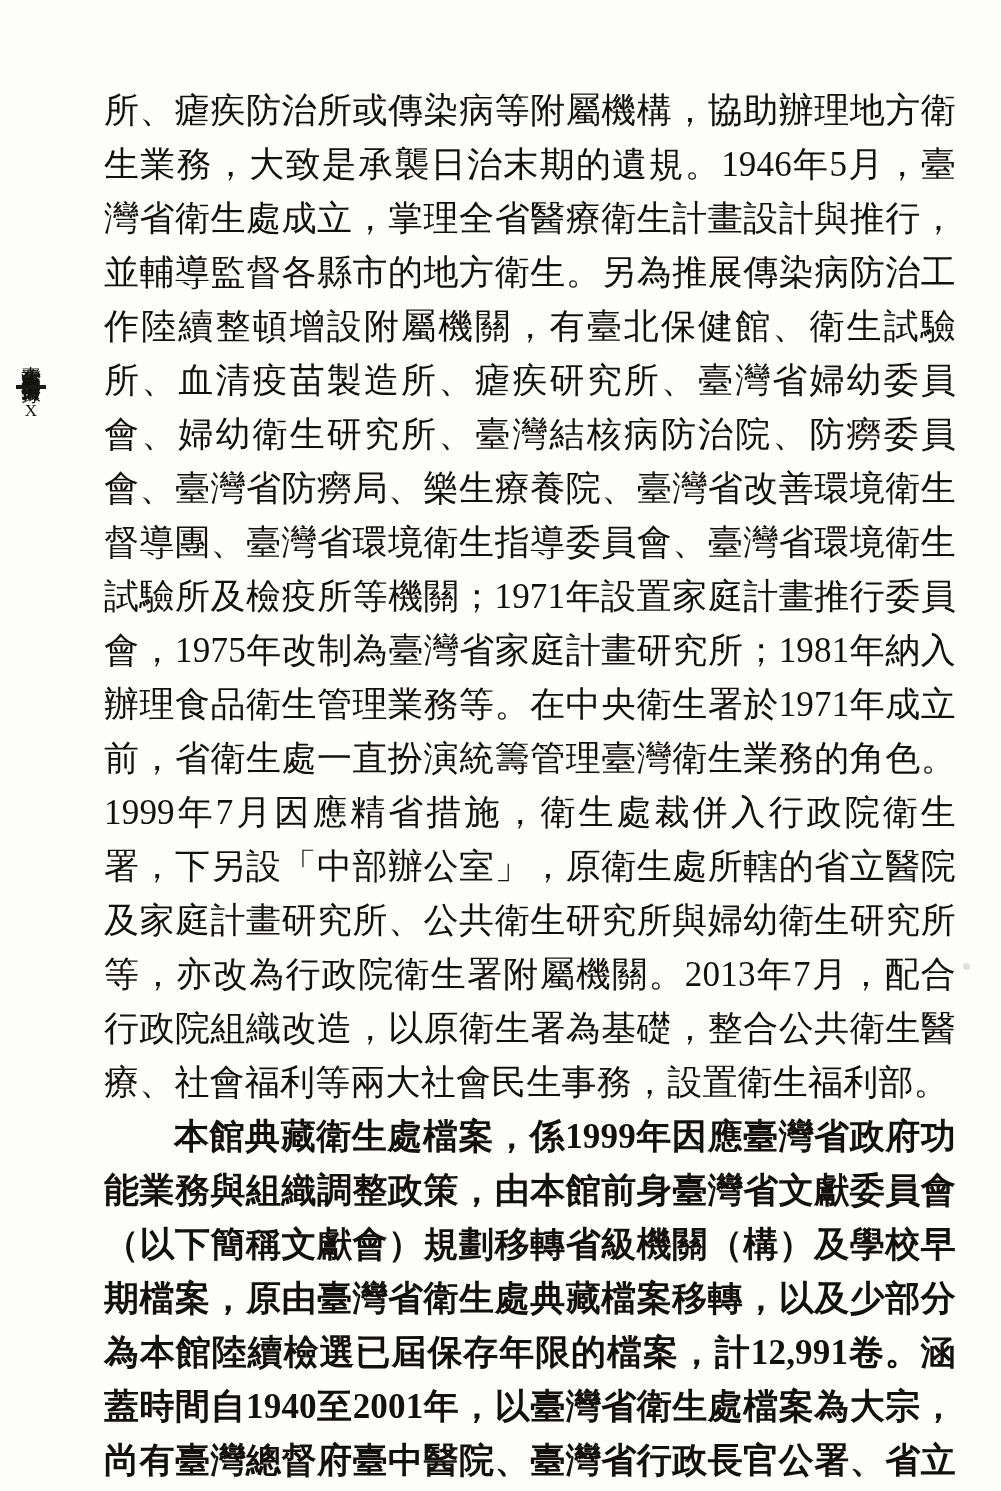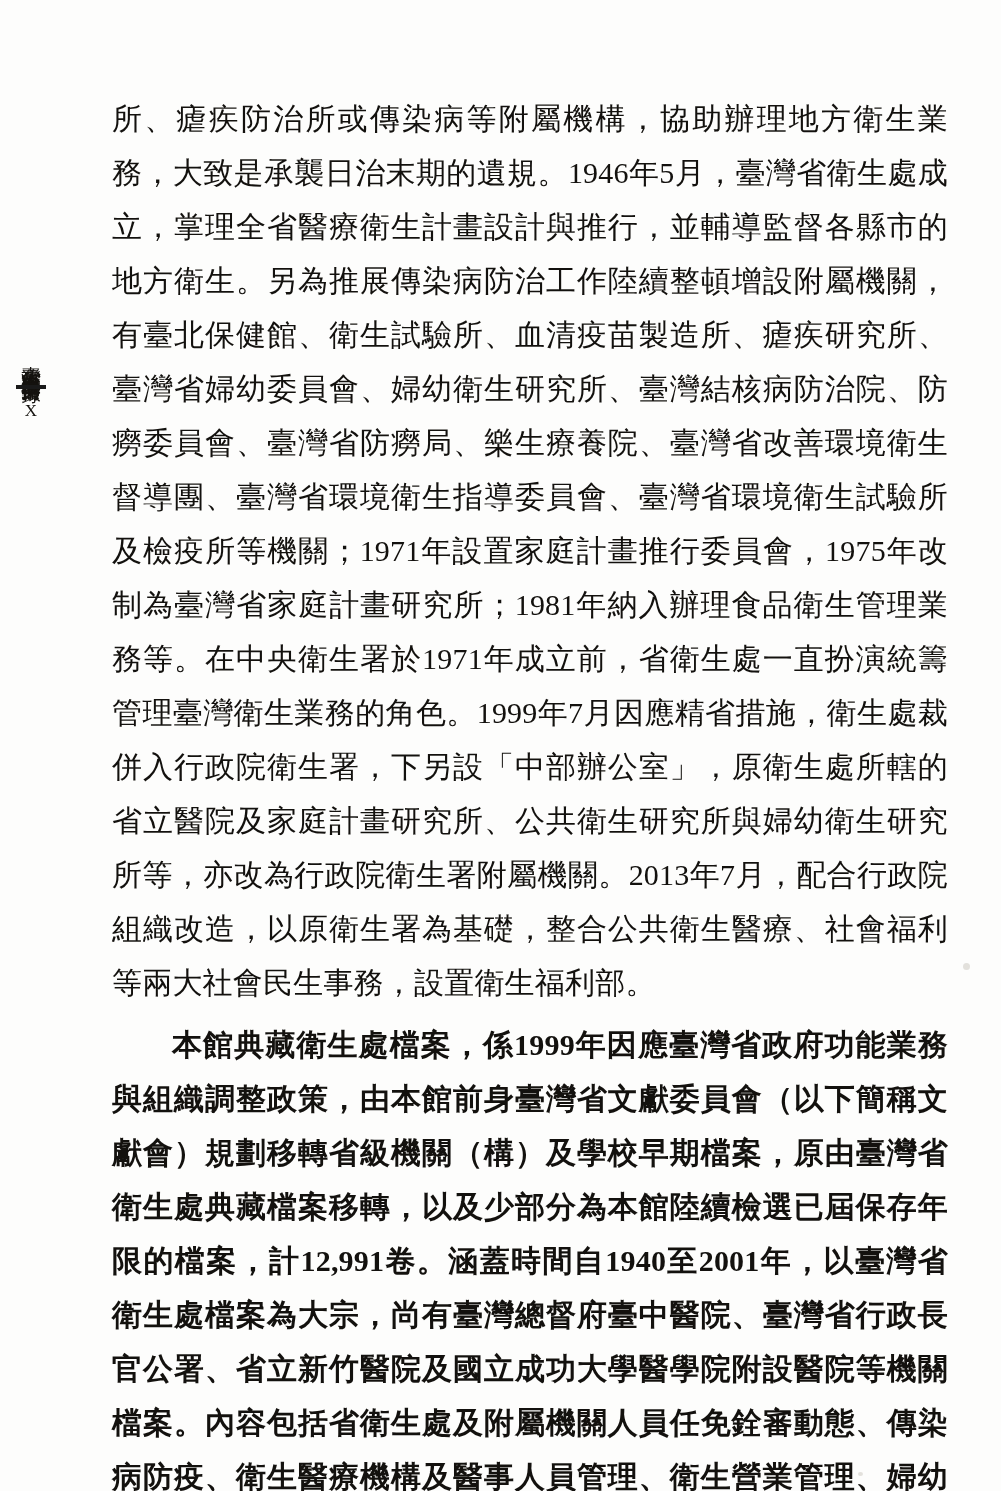--- a/index.html
+++ b/index.html
@@ -56,27 +56,27 @@
   }
 
   
   .body-col {
     position: absolute;
     left: 104px;
     top: 84px;
     width: 852px;
   }
   .para {
-    font-size: 30px;
+    font-size: 35px;
     line-height: 54px;
     text-align: justify;
     text-justify: inter-ideograph;
     letter-spacing: 0.2px;
     color: #13110e;
-    margin: 8px;
+    margin: 0;
   }
   .para + .para {
     margin-top: 0;
   }
   .para.indent {
     text-indent: 2em;
     font-weight: bold;
   }
 
   

